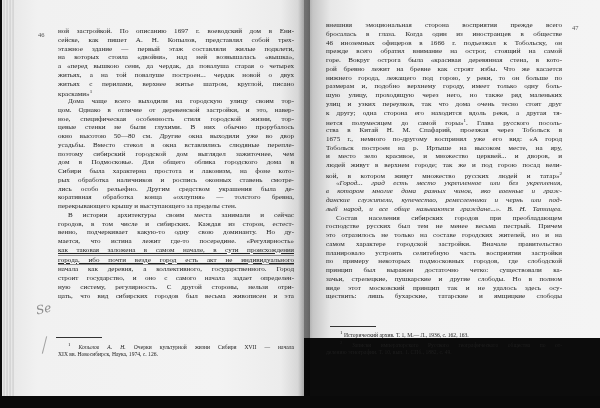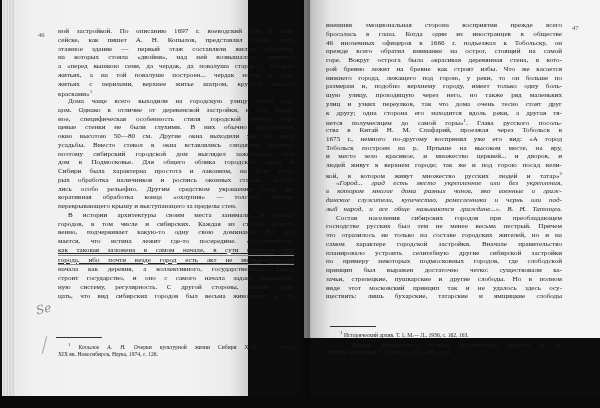--- a/index.html
+++ b/index.html
@@ -7,21 +7,21 @@
     width: 600px; height: 408px; overflow: hidden;
     background: #0c0c0c;
     position: relative;
     font-family: "Liberation Serif", "DejaVu Serif", serif;
     color: #1e1e1e;
   }
   .book {
     position: absolute; left: 0; top: 0; width: 600px; height: 400px;
   }
   .page-left {
-    position: absolute; left: 14px; top: 0; width: 234px; height: 398px;
+    position: absolute; left: 14px; top: 0; width: 290px; height: 398px;
     background: linear-gradient(90deg, #e9e9e9 0%, #f1f1f1 8%, #f3f3f3 70%, #ececec 92%, #cfcfcf 100%);
   }
   .page-left-edges {
     position: absolute; left: 2px; top: 0; width: 14px; height: 400px;
     background: repeating-linear-gradient(90deg, #d8d8d8 0px, #f6f6f6 1px, #bdbdbd 2px, #efefef 3px);
   }
   .page-right {
     position: absolute; left: 304px; top: 0; width: 296px; height: 338px;
     background: linear-gradient(90deg, #8f8f8f 0%, #c5c5c5 3%, #e8e8e8 9%, #f2f2f2 20%, #f4f4f4 100%);
   }
@@ -138,21 +138,21 @@
       <span class="line">людей живут в верхнем городе; так же и под горою посад вели-</span>
       <span class="line"><span>кой, в котором живут множество русских людей и татар»</span><span class="sup">2</span></span>
       <span class="line indent ital">«Город... град есть место укрепленное или без укрепления,</span>
       <span class="line ital">в котором многие дома разных чинов, яко военные и граж-</span>
       <span class="line ital">данские служители, купечество, ремесленники и чернь или под-</span>
       <span class="line ital">лый народ, и все обще называются граждане...». В. Н. Татищев.</span>
       <span class="line indent">Состав населения сибирских городов при преобладающем</span>
       <span class="line">господстве русских был тем не менее весьма пестрый. Причем</span>
       <span class="line">это отразилось не только на составе городских жителей, но и на</span>
       <span class="line">самом характере городской застройки. Вначале правительство</span>
-      <span class="line">планировало устроить селитебную другие сибирской застройки</span>
+      <span class="line">планировало устроить селитебную часть восприятия застройки</span>
       <span class="line">по примеру некоторых подмосковных городов, где слободской</span>
       <span class="line">принцип был выражен достаточно четко: существовали ка-</span>
       <span class="line">зачьи, стрелецкие, пушкарские и другие слободы. Но в полном</span>
       <span class="line">виде этот московский принцип так и не удалось здесь осу-</span>
       <span class="line">ществить: лишь бухарские, татарские и ямщицкие слободы</span>
     </div>
 
     <div class="footnote-rule" style="left:26px; top:326px;"></div>
     <div class="footnote" style="left:22px; top:329px; width:236px;">
       <div style="padding-left:14px;">

